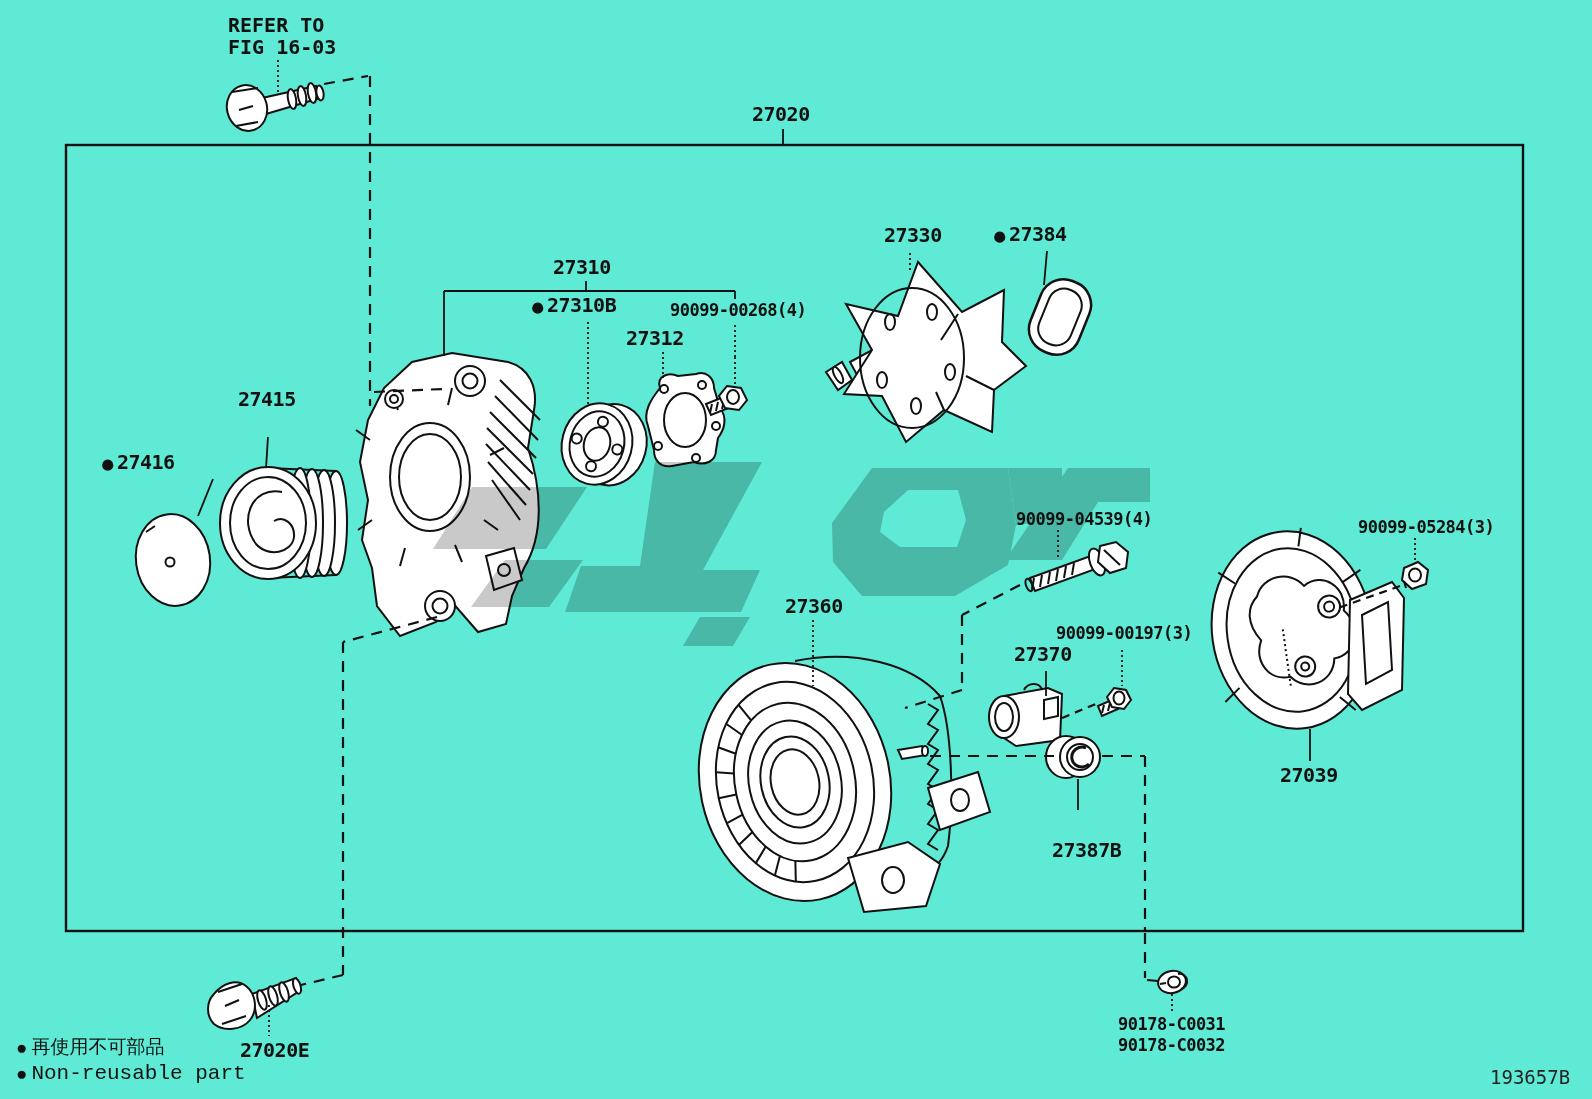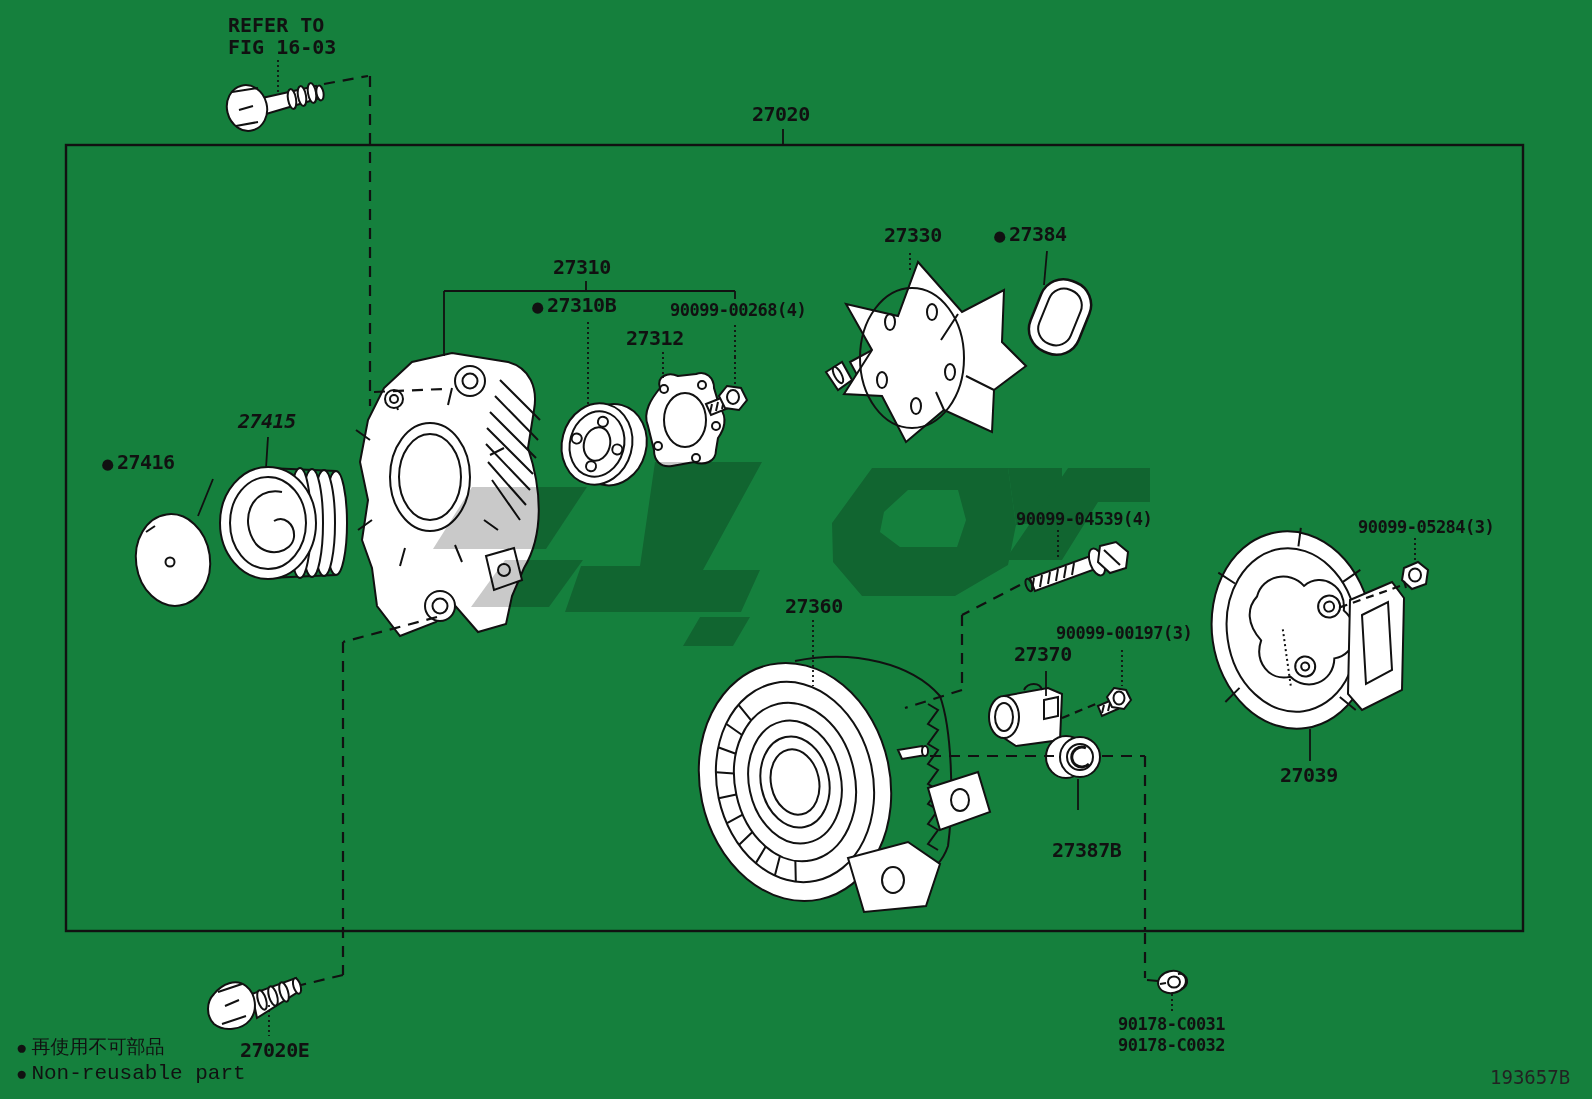--- a/index.html
+++ b/index.html
@@ -1,16 +1,16 @@
 <!DOCTYPE html>
 <html><head>
 <meta charset="utf-8">
 <style>
   html,body{margin:0;padding:0;background:#fff;}
-  .stage{position:relative;width:1592px;height:1099px;background:#15803d;overflow:hidden;
+  .stage{position:relative;width:1592px;height:1099px;background:#5eead4;overflow:hidden;
          font-family:"DejaVu Sans Mono","Liberation Mono",monospace;color:#111;}
   .stage svg{position:absolute;left:0;top:0;}
   .lbl{position:absolute;font-weight:bold;font-size:20px;line-height:24px;letter-spacing:-0.5px;white-space:nowrap;color:#111;}
   .lbl-sm{font-size:17px;line-height:21px;}
   .blt{font-size:19px;margin-right:4px;vertical-align:-1px;}
   .note{position:absolute;font-weight:bold;font-size:20px;line-height:22px;white-space:nowrap;}
   .legend-row{position:absolute;font-size:20px;font-weight:normal;white-space:nowrap;}
   .legend-jp{font-family:Liberation Mono, monospace;font-size:19px;}
   .legend-en{font-family:Liberation Mono, monospace;font-size:21px;}
   .figcode{position:absolute;font-size:19px;font-weight:normal;color:#222;}
@@ -270,21 +270,21 @@
 </div>
 
 <div class="lbl lbl-sm" style="left:670px;top:300px;">90099-00268(4)</div>
 <div class="lbl" style="left:626px;top:326px;">27312</div>
 <div class="lbl" style="left:884px;top:223px;">27330</div>
 
 <div class="lbl" style="left:994px;top:222px;text-align:right;">
   <span class="blt">●</span><span>27384</span>
 </div>
 
-<div class="lbl" style="left:238px;top:409px;font-style:italic;">27415</div>
+<div class="lbl" style="left:238px;top:387px;">27415</div>
 
 <div class="lbl" style="left:102px;top:450px;">
   <span class="blt">●</span><span>27416</span>
 </div>
 
 <div class="lbl lbl-sm" style="left:1016px;top:509px;">90099-04539(4)</div>
 <div class="lbl lbl-sm" style="left:1358px;top:517px;">90099-05284(3)</div>
 <div class="lbl" style="left:785px;top:594px;">27360</div>
 <div class="lbl lbl-sm" style="left:1056px;top:623px;">90099-00197(3)</div>
 <div class="lbl" style="left:1014px;top:642px;">27370</div>

